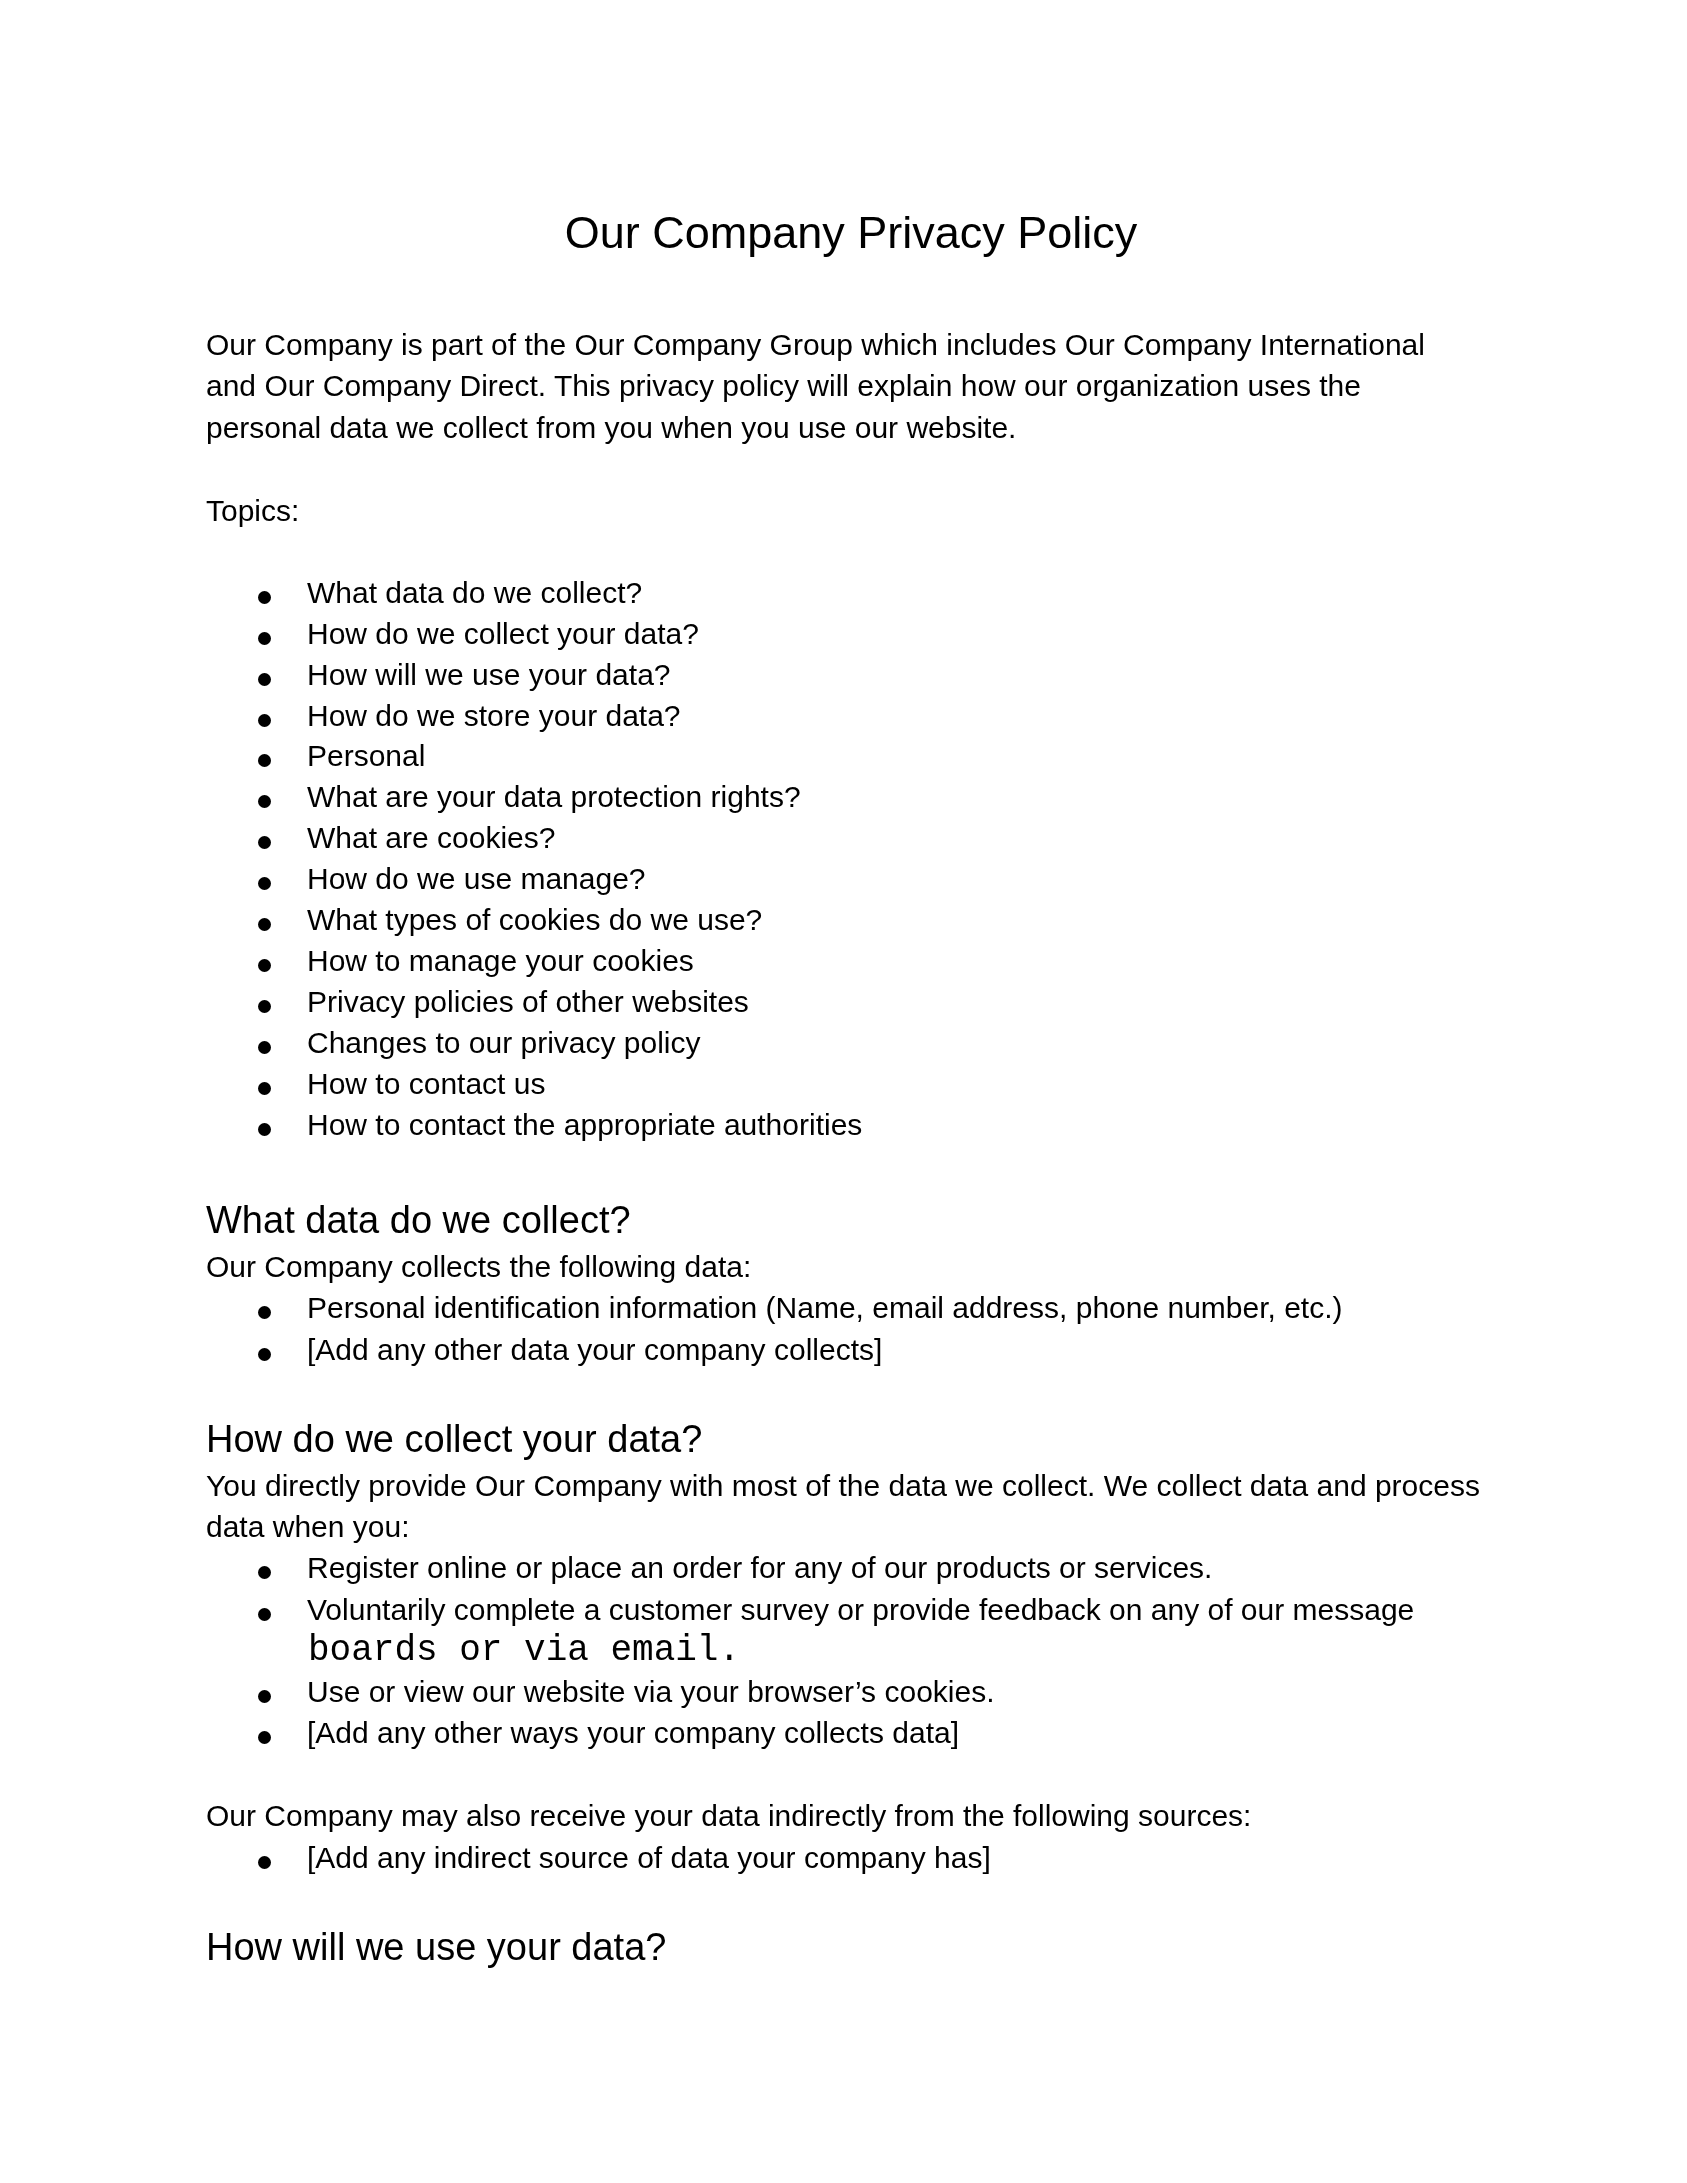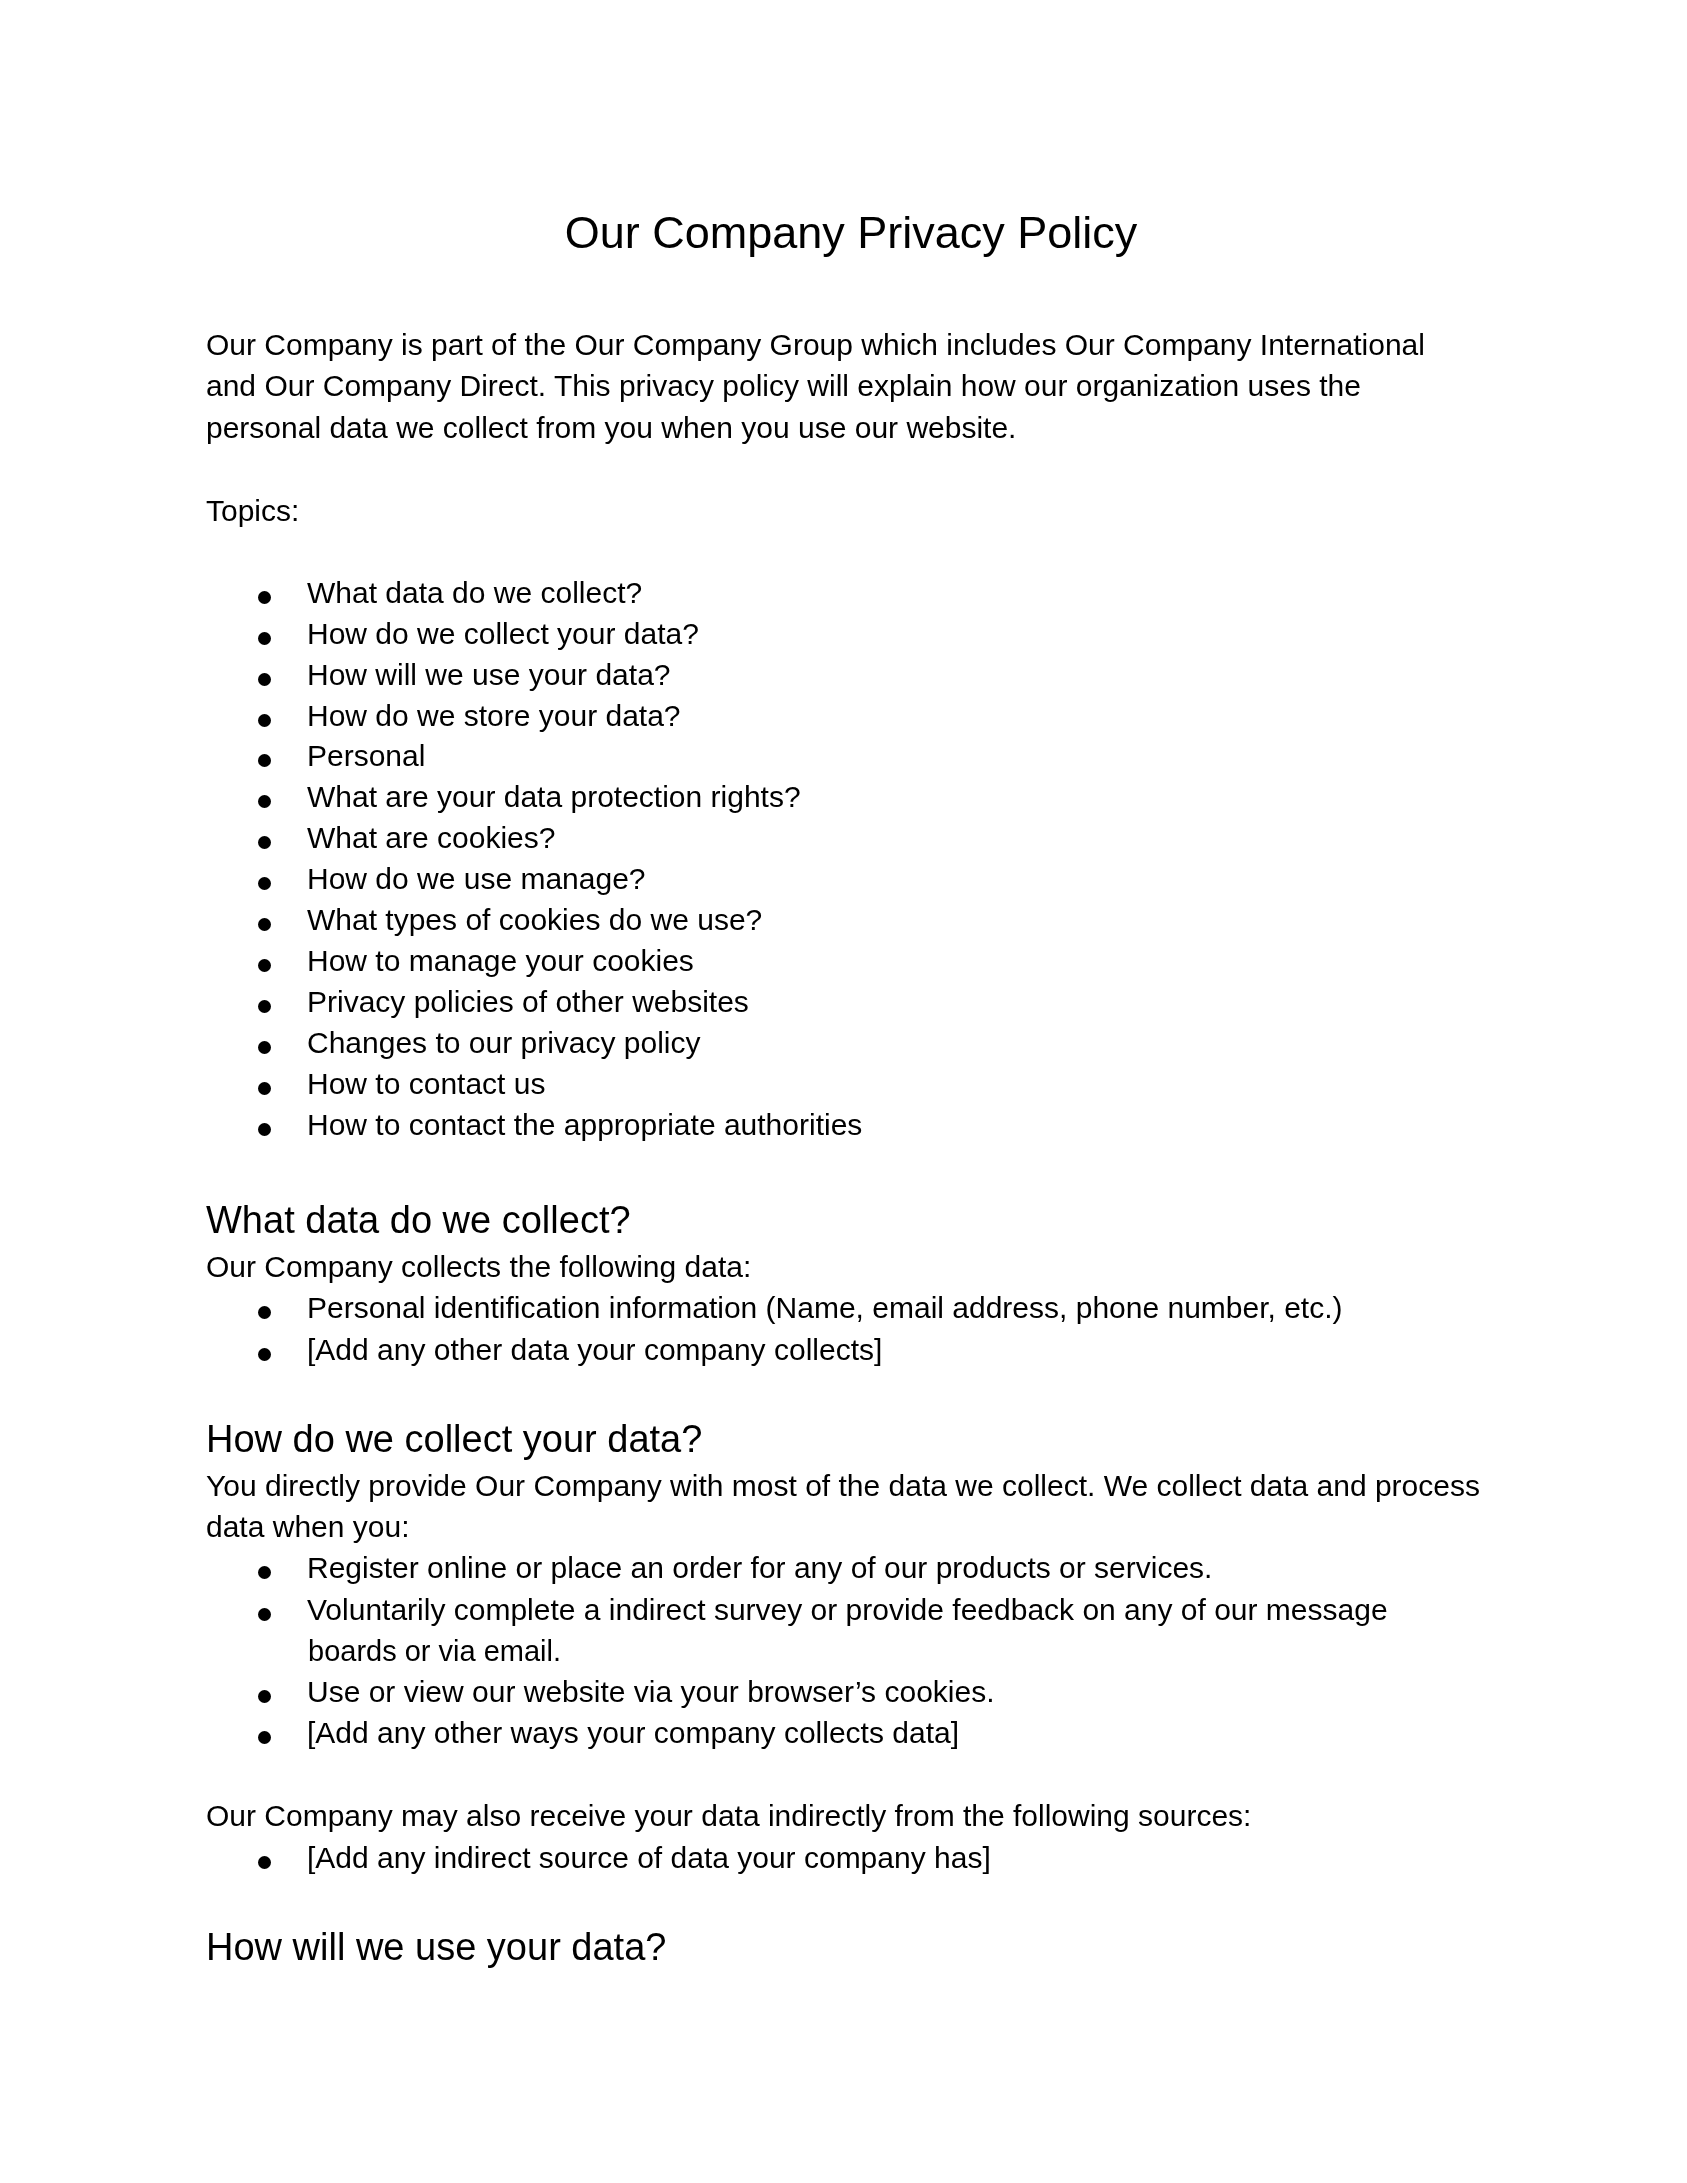--- a/index.html
+++ b/index.html
@@ -6,21 +6,21 @@
   body { width: 1687px; height: 2183px; position: relative; overflow: hidden;
          font-family: "Liberation Sans", sans-serif; color: #000000; }
   .page { position: absolute; left: 0; top: 0; width: 1687px; height: 2183px; background: #ffffff; }
   .line { position: absolute; white-space: pre; margin: 8px; }
   .title { left: 198px; width: 1290px; text-align: center; font-size: 45px; line-height: 45px; height: 45px; }
   .body-text { left: 198px; font-size: 30px; line-height: 30px; height: 30px; }
   .heading { left: 198px; font-size: 38px; line-height: 38px; height: 38px; font-weight: normal; }
   .bullet-item { left: 198px; width: 1290px; height: 30px; font-size: 30px; line-height: 30px; }
   .bullet-dot { position: absolute; left: 52px; width: 13.2px; height: 13.2px; border-radius: 50%; background: #000; top: 13.2px; }
   .bullet-text { position: absolute; left: 101px; top: 0; white-space: pre; }
-  .cont-text { left: 300px; font-size: 29px; line-height: 30px; height: 30px; }
+  .cont-text { left: 300px; font-size: 36px; line-height: 30px; height: 30px; font-family: Liberation Mono, monospace; }
 </style>
 </head>
 <body>
 
 <div class="page">
 
   <div class="line title" style="top:202px">Our Company Privacy Policy</div>
 
   <div class="line body-text" style="top:322px">Our Company is part of the Our Company Group which includes Our Company International</div>
   <div class="line body-text" style="top:363px">and Our Company Direct. This privacy policy will explain how our organization uses the</div>
@@ -47,21 +47,21 @@
 
   <div class="line heading" style="top:1193px">What data do we collect?</div>
   <div class="line body-text" style="top:1244px">Our Company collects the following data:</div>
   <div class="line bullet-item" style="top:1285px"><span class="bullet-dot"></span><span class="bullet-text">Personal identification information (Name, email address, phone number, etc.)</span></div>
   <div class="line bullet-item" style="top:1327px"><span class="bullet-dot"></span><span class="bullet-text">[Add any other data your company collects]</span></div>
 
   <div class="line heading" style="top:1412px">How do we collect your data?</div>
   <div class="line body-text" style="top:1463px">You directly provide Our Company with most of the data we collect. We collect data and process</div>
   <div class="line body-text" style="top:1504px">data when you:</div>
   <div class="line bullet-item" style="top:1545px"><span class="bullet-dot"></span><span class="bullet-text">Register online or place an order for any of our products or services.</span></div>
-  <div class="line bullet-item" style="top:1587px"><span class="bullet-dot"></span><span class="bullet-text">Voluntarily complete a indirect survey or provide feedback on any of our message</span></div>
+  <div class="line bullet-item" style="top:1587px"><span class="bullet-dot"></span><span class="bullet-text">Voluntarily complete a customer survey or provide feedback on any of our message</span></div>
   <div class="line cont-text" style="top:1628px">boards or via email.</div>
   <div class="line bullet-item" style="top:1669px"><span class="bullet-dot"></span><span class="bullet-text">Use or view our website via your browser’s cookies.</span></div>
   <div class="line bullet-item" style="top:1710px"><span class="bullet-dot"></span><span class="bullet-text">[Add any other ways your company collects data]</span></div>
 
   <div class="line body-text" style="top:1793px">Our Company may also receive your data indirectly from the following sources:</div>
   <div class="line bullet-item" style="top:1835px"><span class="bullet-dot"></span><span class="bullet-text">[Add any indirect source of data your company has]</span></div>
 
   <div class="line heading" style="top:1920px">How will we use your data?</div>
 
 </div>

